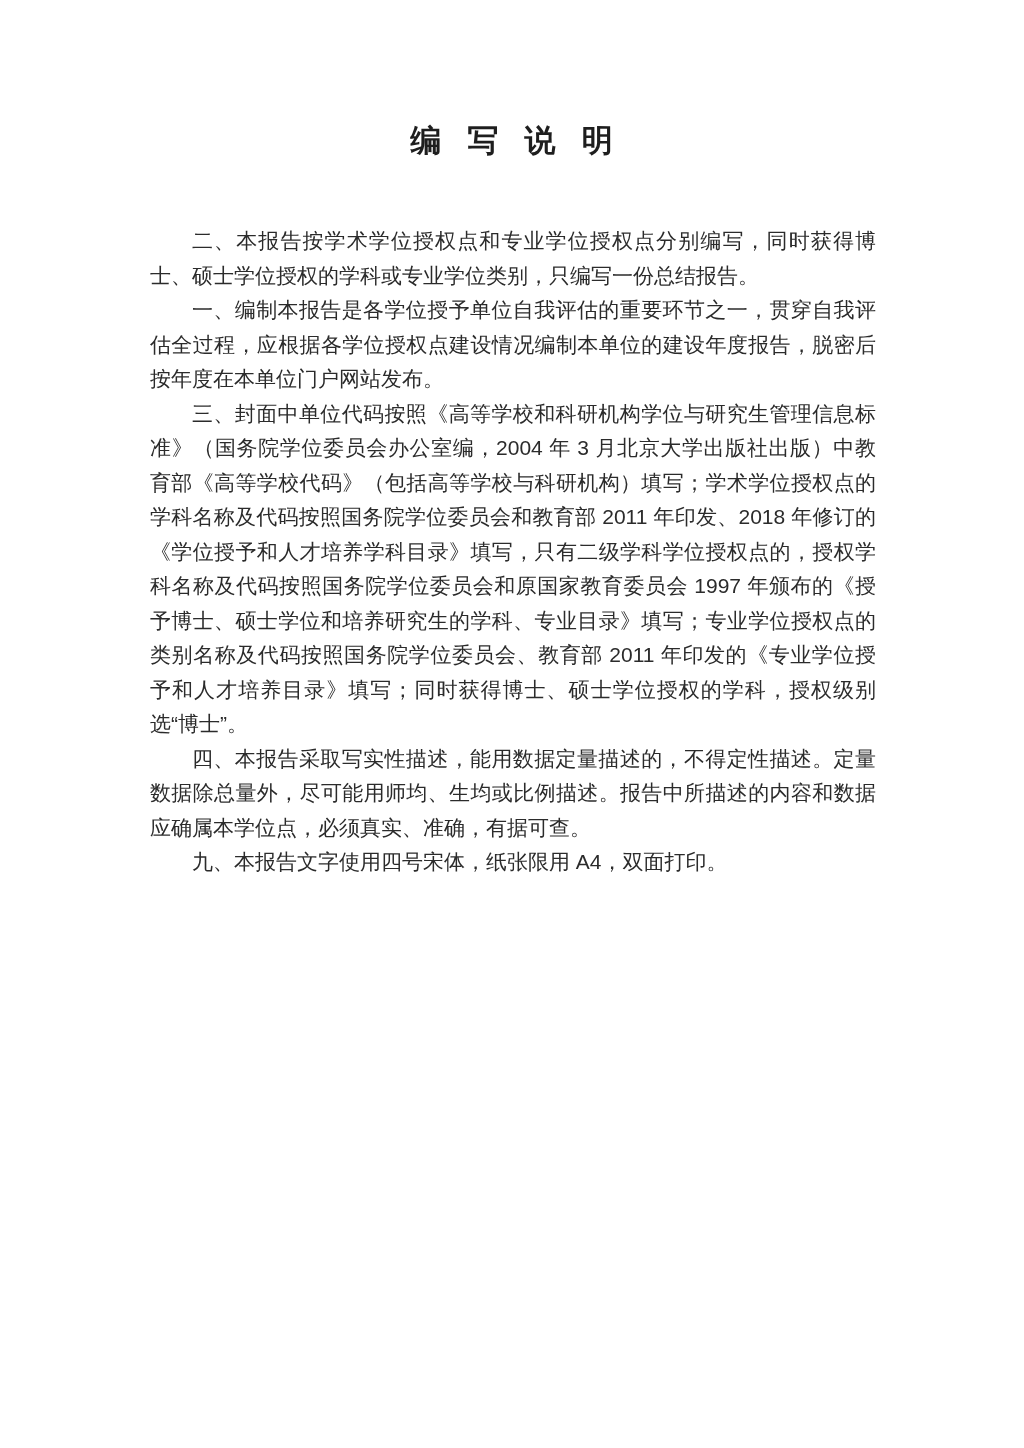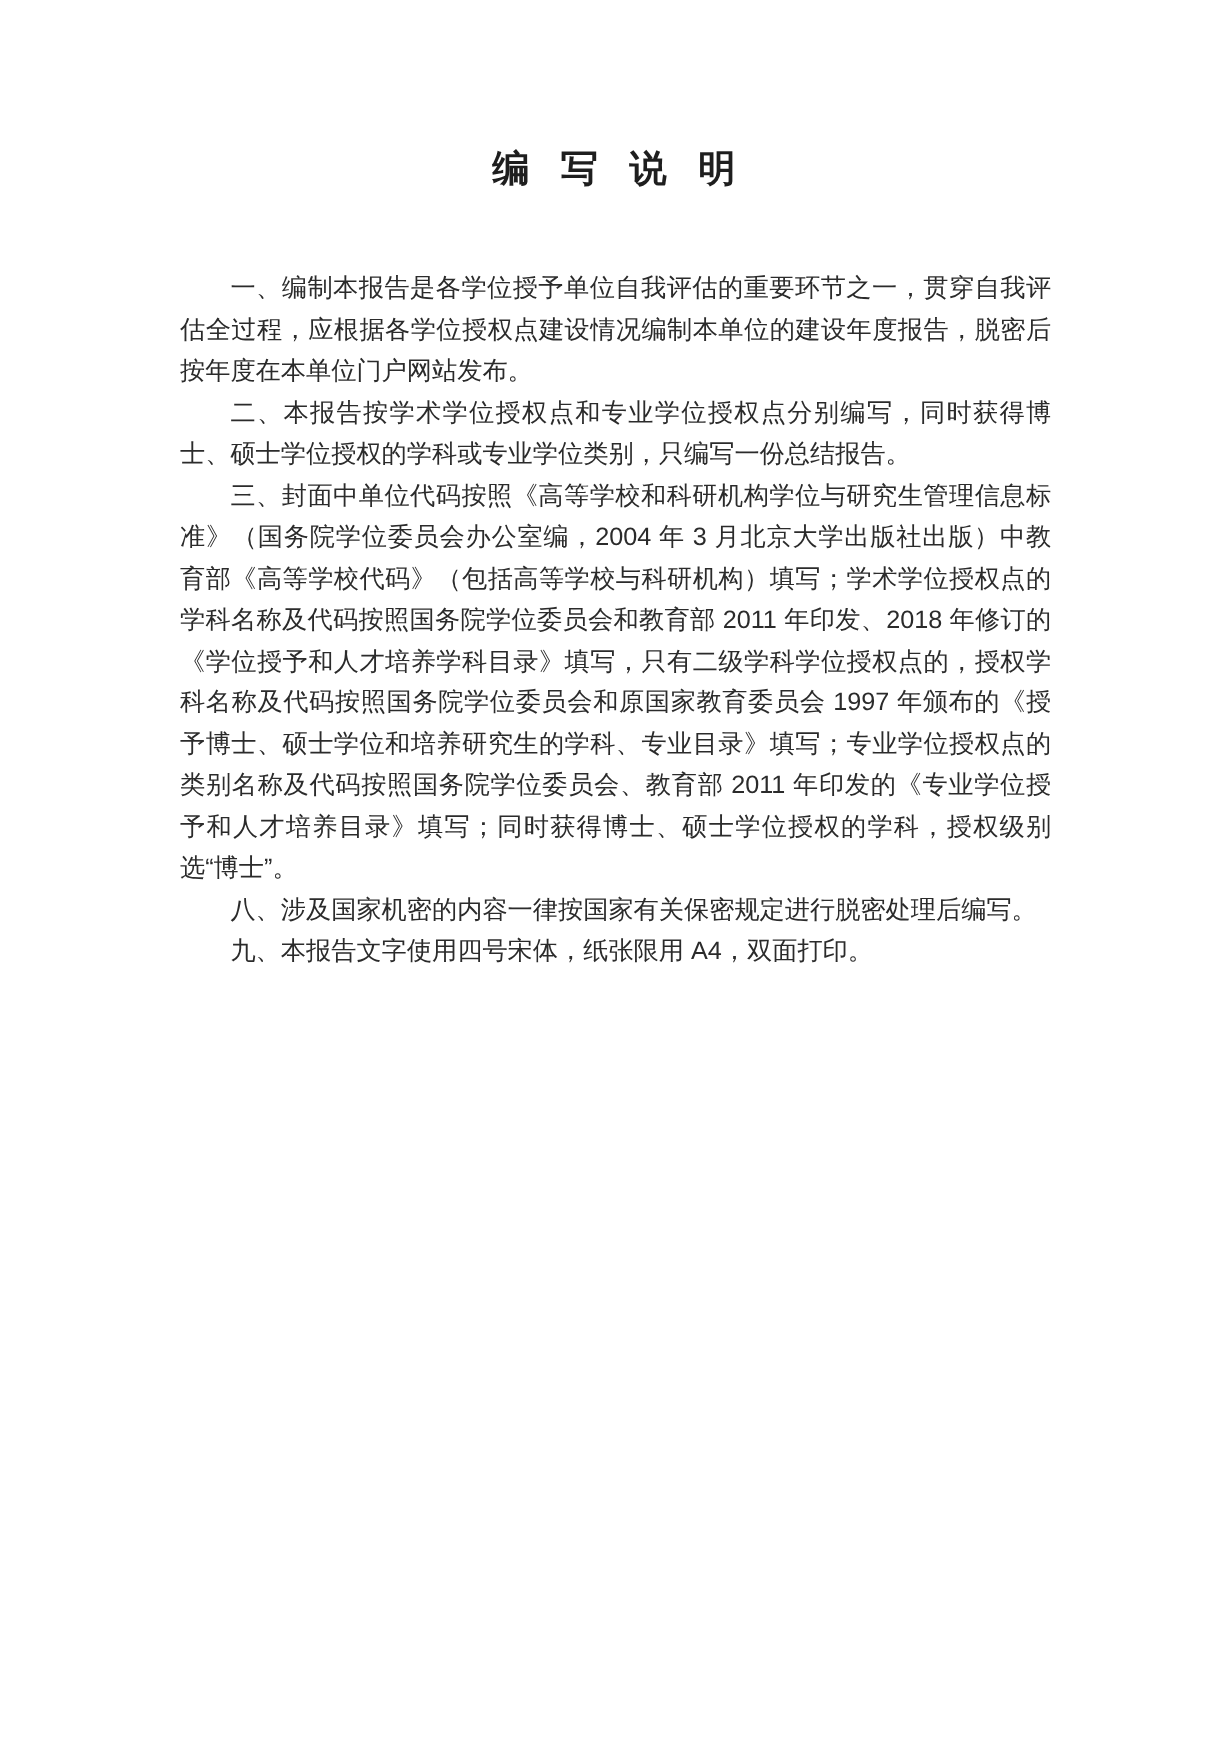--- a/index.html
+++ b/index.html
@@ -36,19 +36,19 @@
       text-indent: 2em;
       word-break: break-all;
     }
   </style>
 </head>
 <body>
 
 <div class="page">
   <h1 class="title">编  写  说  明</h1>
   <div class="content">
+    <p>二、本报告按学术学位授权点和专业学位授权点分别编写，同时获得博士、硕士学位授权的学科或专业学位类别，只编写一份总结报告。</p>
     <p>一、编制本报告是各学位授予单位自我评估的重要环节之一，贯穿自我评估全过程，应根据各学位授权点建设情况编制本单位的建设年度报告，脱密后按年度在本单位门户网站发布。</p>
-    <p>二、本报告按学术学位授权点和专业学位授权点分别编写，同时获得博士、硕士学位授权的学科或专业学位类别，只编写一份总结报告。</p>
     <p>三、封面中单位代码按照《高等学校和科研机构学位与研究生管理信息标准》（国务院学位委员会办公室编，2004 年 3 月北京大学出版社出版）中教育部《高等学校代码》（包括高等学校与科研机构）填写；学术学位授权点的学科名称及代码按照国务院学位委员会和教育部 2011 年印发、2018 年修订的《学位授予和人才培养学科目录》填写，只有二级学科学位授权点的，授权学科名称及代码按照国务院学位委员会和原国家教育委员会 1997 年颁布的《授予博士、硕士学位和培养研究生的学科、专业目录》填写；专业学位授权点的类别名称及代码按照国务院学位委员会、教育部 2011 年印发的《专业学位授予和人才培养目录》填写；同时获得博士、硕士学位授权的学科，授权级别选“博士”。</p>
-    <p>八、涉及国家机密的内容一律按国家有关保密规定进行脱密处理后编写。</p>
+    <p>四、本报告采取写实性描述，能用数据定量描述的，不得定性描述。定量数据除总量外，尽可能用师均、生均或比例描述。报告中所描述的内容和数据应确属本学位点，必须真实、准确，有据可查。</p>
     <p>九、本报告文字使用四号宋体，纸张限用 A4，双面打印。</p>
   </div>
 </div>
 
 </body></html>

